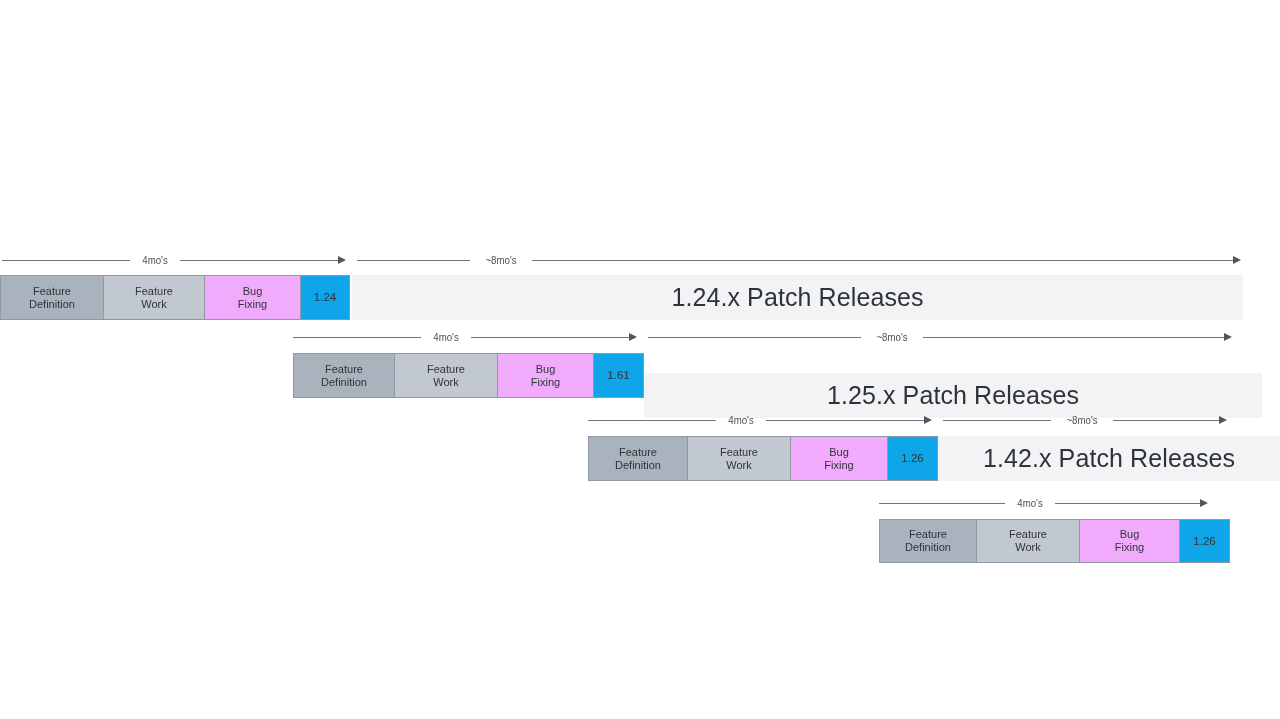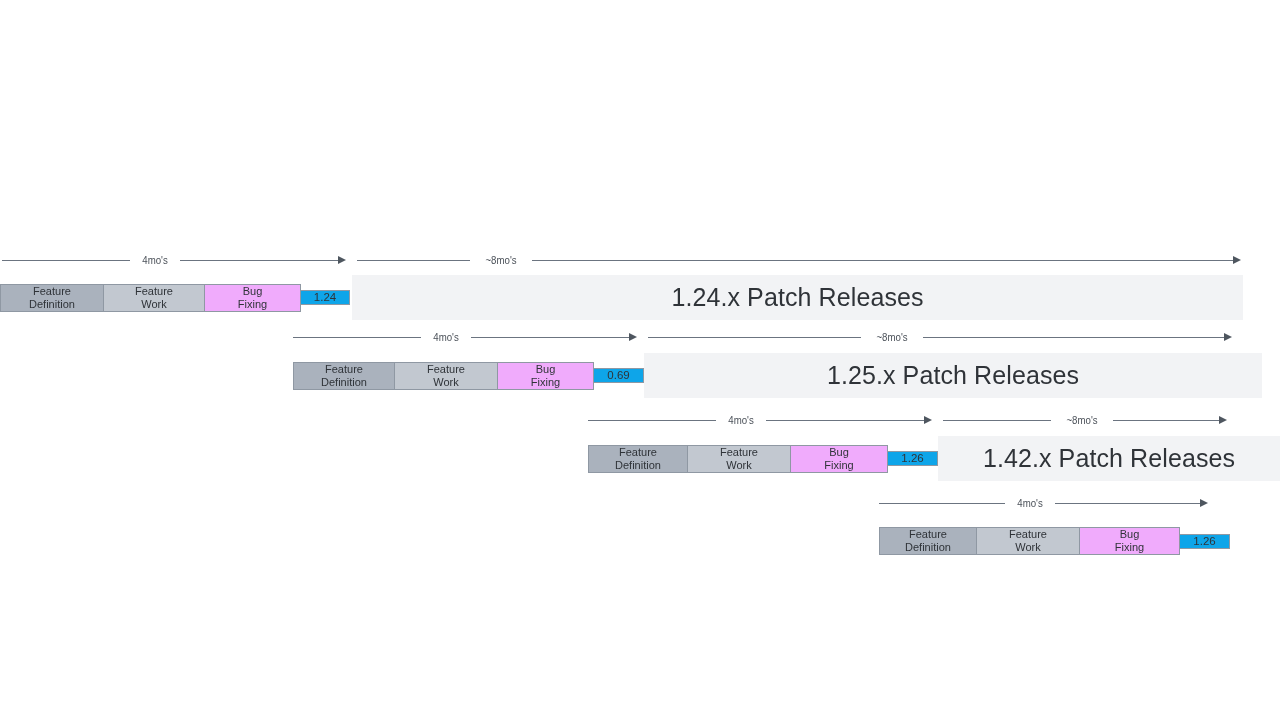--- a/index.html
+++ b/index.html
@@ -46,21 +46,20 @@
     color: #2f3338;
     white-space: nowrap;
     letter-spacing: 0.1px;
   }
 
   
   .stage-track {
     position: absolute;
     display: flex;
     box-sizing: border-box;
-    align-items: center;
   }
   .stage {
     box-sizing: border-box;
     border: 1px solid #8f98a3;
     display: flex;
     flex-direction: column;
     align-items: center;
     justify-content: center;
     font-size: 11px;
     line-height: 13px;
@@ -162,39 +161,39 @@
       <div class="arrowhead" style="left:336px;"></div>
     </div>
 
     <div class="measure" style="left:648px; top:329px; width:586px;">
       <div class="seg" style="left:0px; width:213px;"></div>
       <div class="measure-label" style="left:213px; width:62px;">~8mo's</div>
       <div class="seg" style="left:275px; width:303px;"></div>
       <div class="arrowhead" style="left:576px;"></div>
     </div>
 
-    <div class="patch-band" style="left:644px; top:353px; width:618px; height:45px;">
+    <div class="patch-band" style="left:644px; top:373px; width:618px; height:45px;">
       <span class="patch-band-label">1.25.x Patch Releases</span>
     </div>
 
     <div class="stage-track" style="left:293px; top:353px; height:45px;">
       <div class="stage stage-def" style="width:102px;">
         <span class="stage-line">Feature</span>
         <span class="stage-line">Definition</span>
       </div>
       <div class="stage stage-work" style="width:104px;">
         <span class="stage-line">Feature</span>
         <span class="stage-line">Work</span>
       </div>
       <div class="stage stage-bug" style="width:97px;">
         <span class="stage-line">Bug</span>
         <span class="stage-line">Fixing</span>
       </div>
       <div class="stage stage-ver" style="width:51px;">
-        <span class="stage-line" style="font-size:11.5px;">0.69</span>
+        <span class="stage-line" style="font-size:11.5px;">1.61</span>
       </div>
     </div>
   </div>
 
   <div class="release-row">
 
     <div class="measure" style="left:588px; top:412px; width:345px;">
       <div class="seg" style="left:0px; width:128px;"></div>
       <div class="measure-label" style="left:128px; width:50px;">4mo's</div>
       <div class="seg" style="left:178px; width:159px;"></div>

